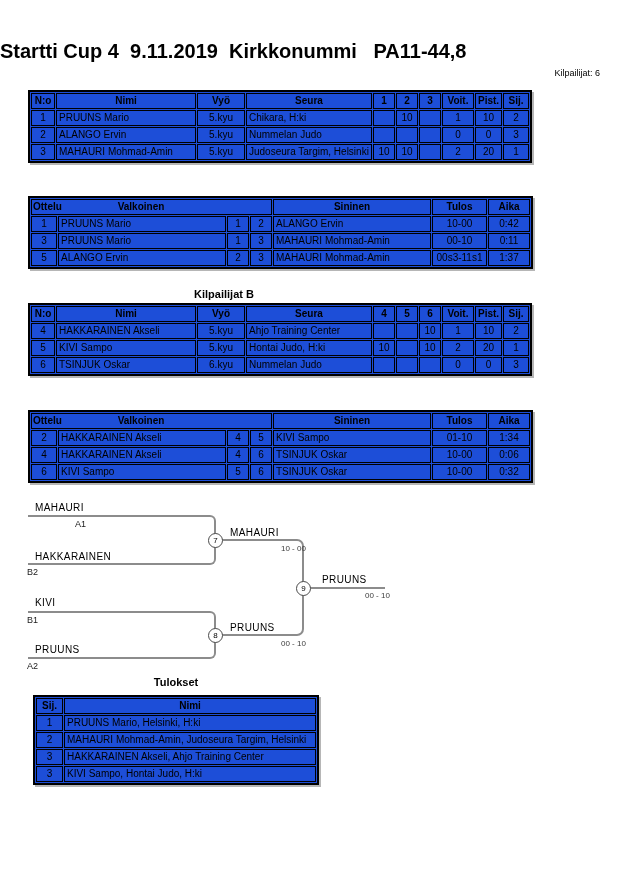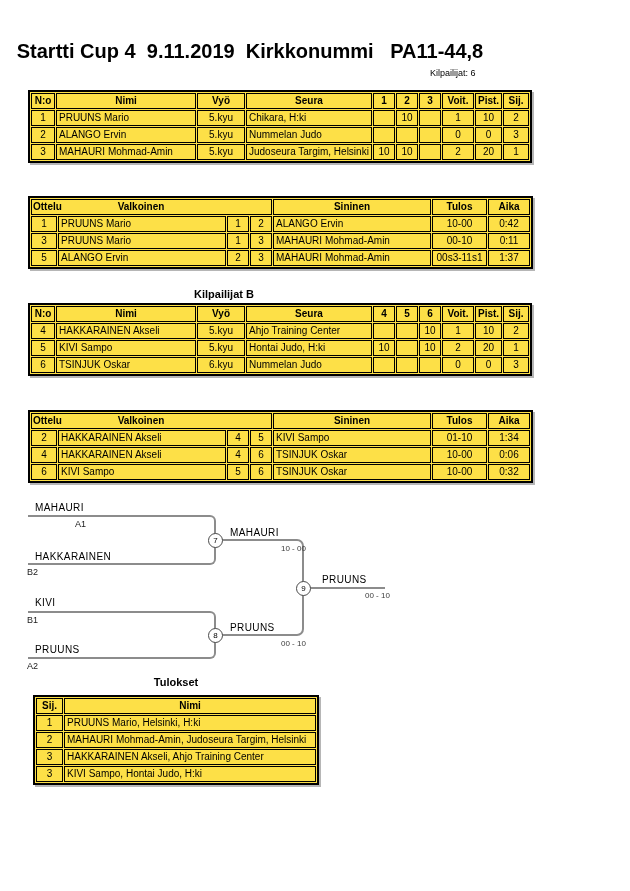--- a/index.html
+++ b/index.html
@@ -1,26 +1,26 @@
 <!DOCTYPE html>
 <html><head>
 <meta charset="utf-8">
 <style>
   * { margin:0; padding:0; box-sizing:border-box; }
   html,body { background:#fff; }
   body { font-family:"Liberation Sans", sans-serif; color:#000; }
   .page { position:relative; width:630px; height:891px; background:#fff; overflow:hidden; }
   .abs { position:absolute; }
 
-  .main-title { top:40px; left:0; width:500px; text-align:center;
+  .main-title { top:40px; left:0; width:500px; 
                 font-size:20px; font-weight:bold; white-space:pre; }
   .sec-title  { font-size:11px; font-weight:bold; text-align:center; }
-  .count-lbl  { font-size:9px; text-align:left; }
-
-  .twrap { position:absolute; border:2px solid #000; background:#fde047;
+  .count-lbl  { font-size:9px; text-align:right; }
+
+  .twrap { position:absolute; border:2px solid #000; background:#1d4ed8;
            box-shadow:2px 2px 0 #b6b6b6; display:inline-block; }
   table.grid { border-collapse:separate; border-spacing:1px; table-layout:fixed; }
   .grid th, .grid td { border:1px solid #000; font-size:10px; height:16px;
                        line-height:14px; padding:0 2px; vertical-align:middle;
                        white-space:nowrap; overflow:visible; background:transparent; }
   .grid th { font-weight:bold; text-align:center; }
   .ctr { text-align:center; }
   .lft { text-align:left; padding-left:4px; }
   .hl  { text-align:left; padding-left:2px; }
   .thick { border-left-width:2px; }

